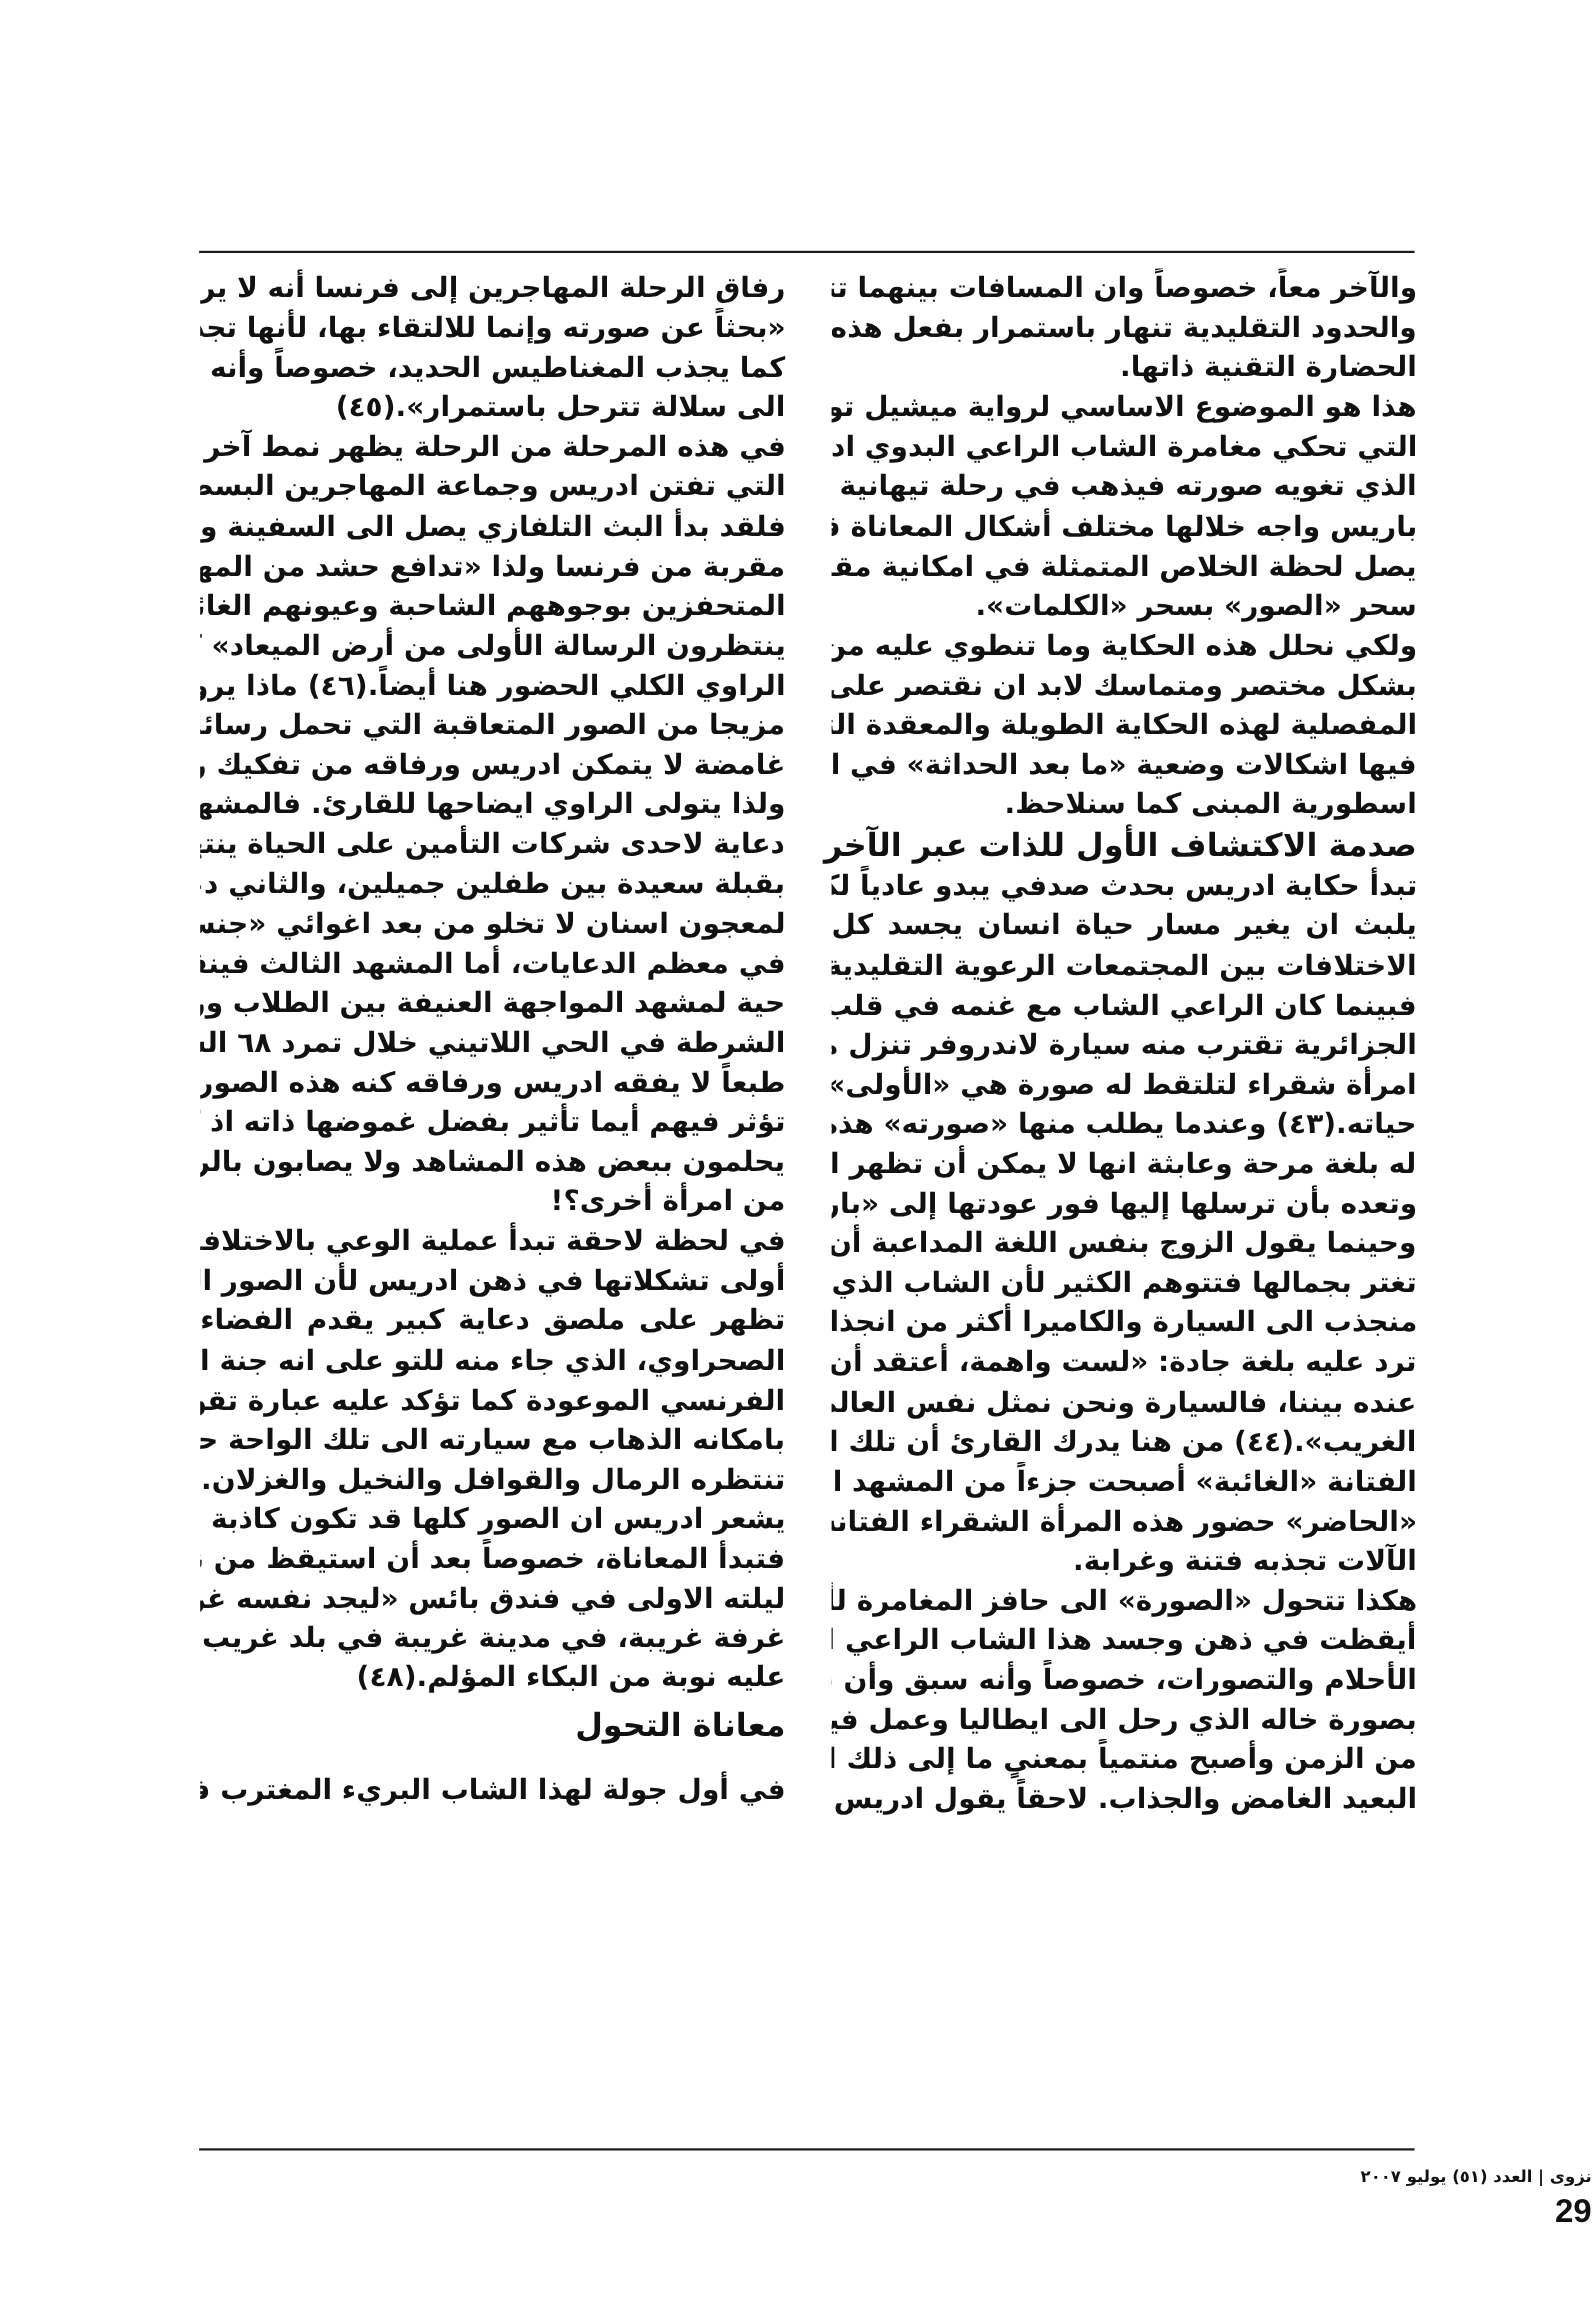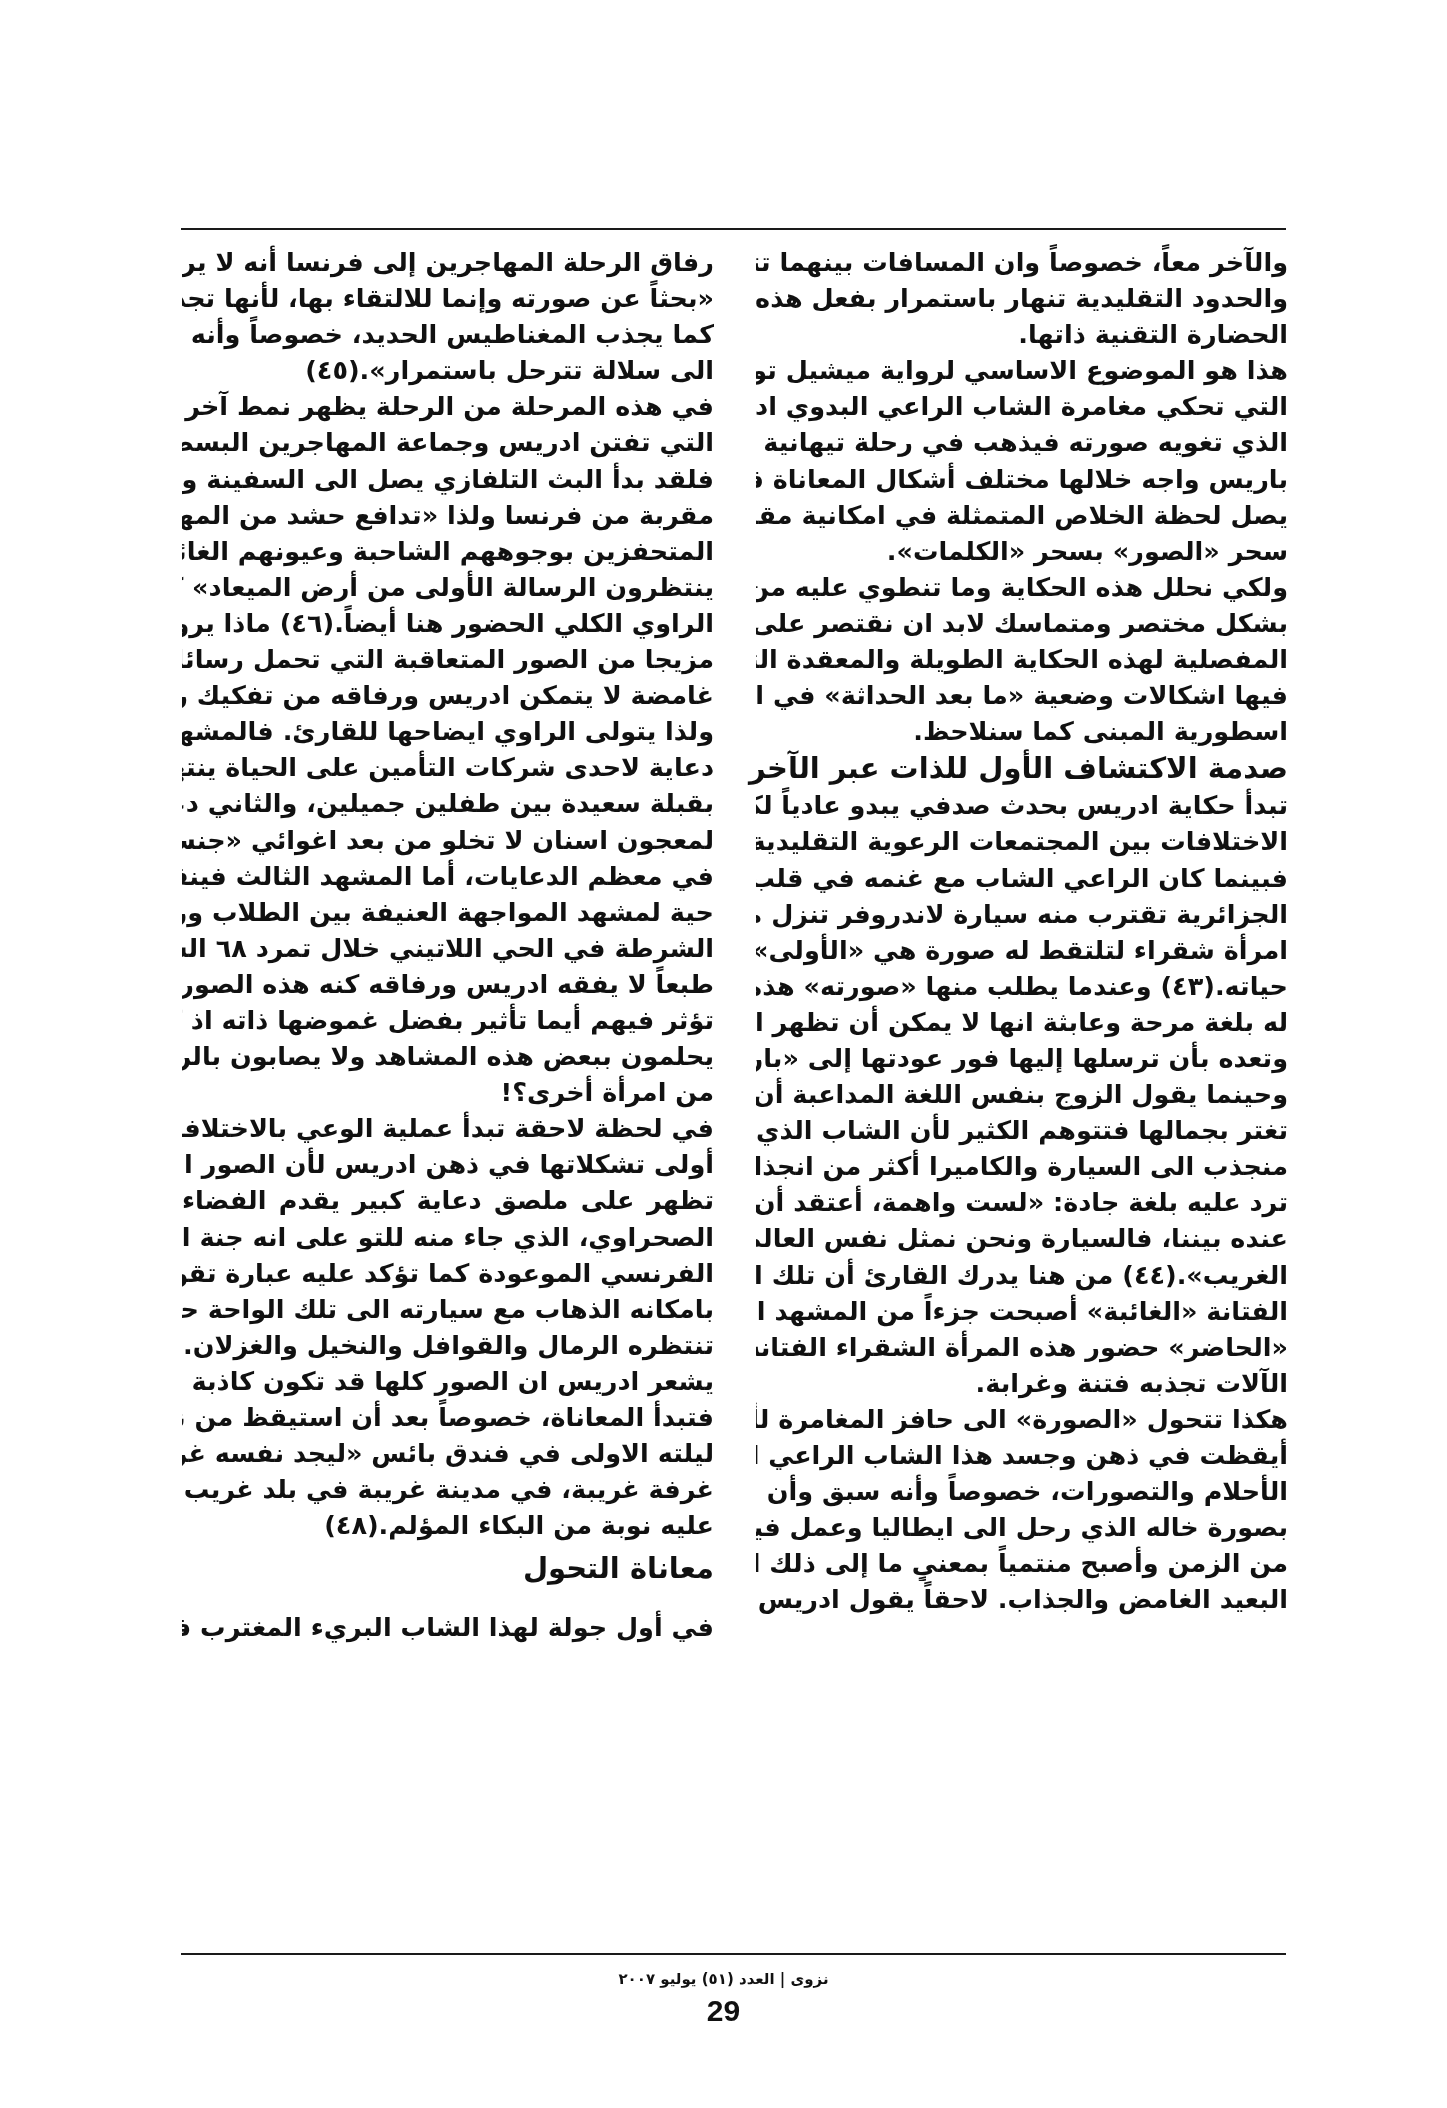--- a/index.html
+++ b/index.html
@@ -56,21 +56,21 @@
     white-space: nowrap;
     text-align: left;
     letter-spacing: -0.6px;
   }
   .heading.spaced-before { margin-top: 6px; margin-bottom: 22px; }
 
   .footer {
     position: absolute;
     left: 0;
     width: 1447px;
-    text-align: center;
+    text-align: right;
   }
   .footer-issue {
     top: 1968px;
     direction: rtl;
     font-size: 15px;
     font-weight: bold;
     line-height: 22px;
   }
   .footer-page {
     top: 1992px;
@@ -98,20 +98,21 @@
       <span class="line last">سحر «الصور» بسحر «الكلمات».</span>
       <span class="line">ولكي نحلل هذه الحكاية وما تنطوي عليه من تمثيلات</span>
       <span class="line">بشكل مختصر ومتماسك لابد ان نقتصر على المقاطع</span>
       <span class="line">المفصلية لهذه الحكاية الطويلة والمعقدة التي تطرح</span>
       <span class="line">فيها اشكالات وضعية «ما بعد الحداثة» في اطار حكاية</span>
       <span class="line last">اسطورية المبنى كما سنلاحظ.</span>
     </div>
   <div class="heading">صدمة الاكتشاف الأول للذات عبر الآخر</div>
   <div id="rc-lines-2">
       <span class="line">تبدأ حكاية ادريس بحدث صدفي يبدو عادياً لكنه لا</span>
+      <span class="line">يلبث ان يغير مسار حياة انسان يجسد كل</span>
       <span class="line">الاختلافات بين المجتمعات الرعوية التقليدية</span>
       <span class="line">فبينما كان الراعي الشاب مع غنمه في قلب الصحراء</span>
       <span class="line">الجزائرية تقترب منه سيارة لاندروفر تنزل منها</span>
       <span class="line">امرأة شقراء لتلتقط له صورة هي «الأولى» في</span>
       <span class="line">حياته.(٤٣) وعندما يطلب منها «صورته» هذه تقول</span>
       <span class="line">له بلغة مرحة وعابثة انها لا يمكن أن تظهر الآن</span>
       <span class="line">وتعده بأن ترسلها إليها فور عودتها إلى «باريس».</span>
       <span class="line">وحينما يقول الزوج بنفس اللغة المداعبة أن عليها ألا</span>
       <span class="line">تغتر بجمالها فتتوهم الكثير لأن الشاب الذي أمامها</span>
       <span class="line">منجذب الى السيارة والكاميرا أكثر من انجذابه إليها</span>

